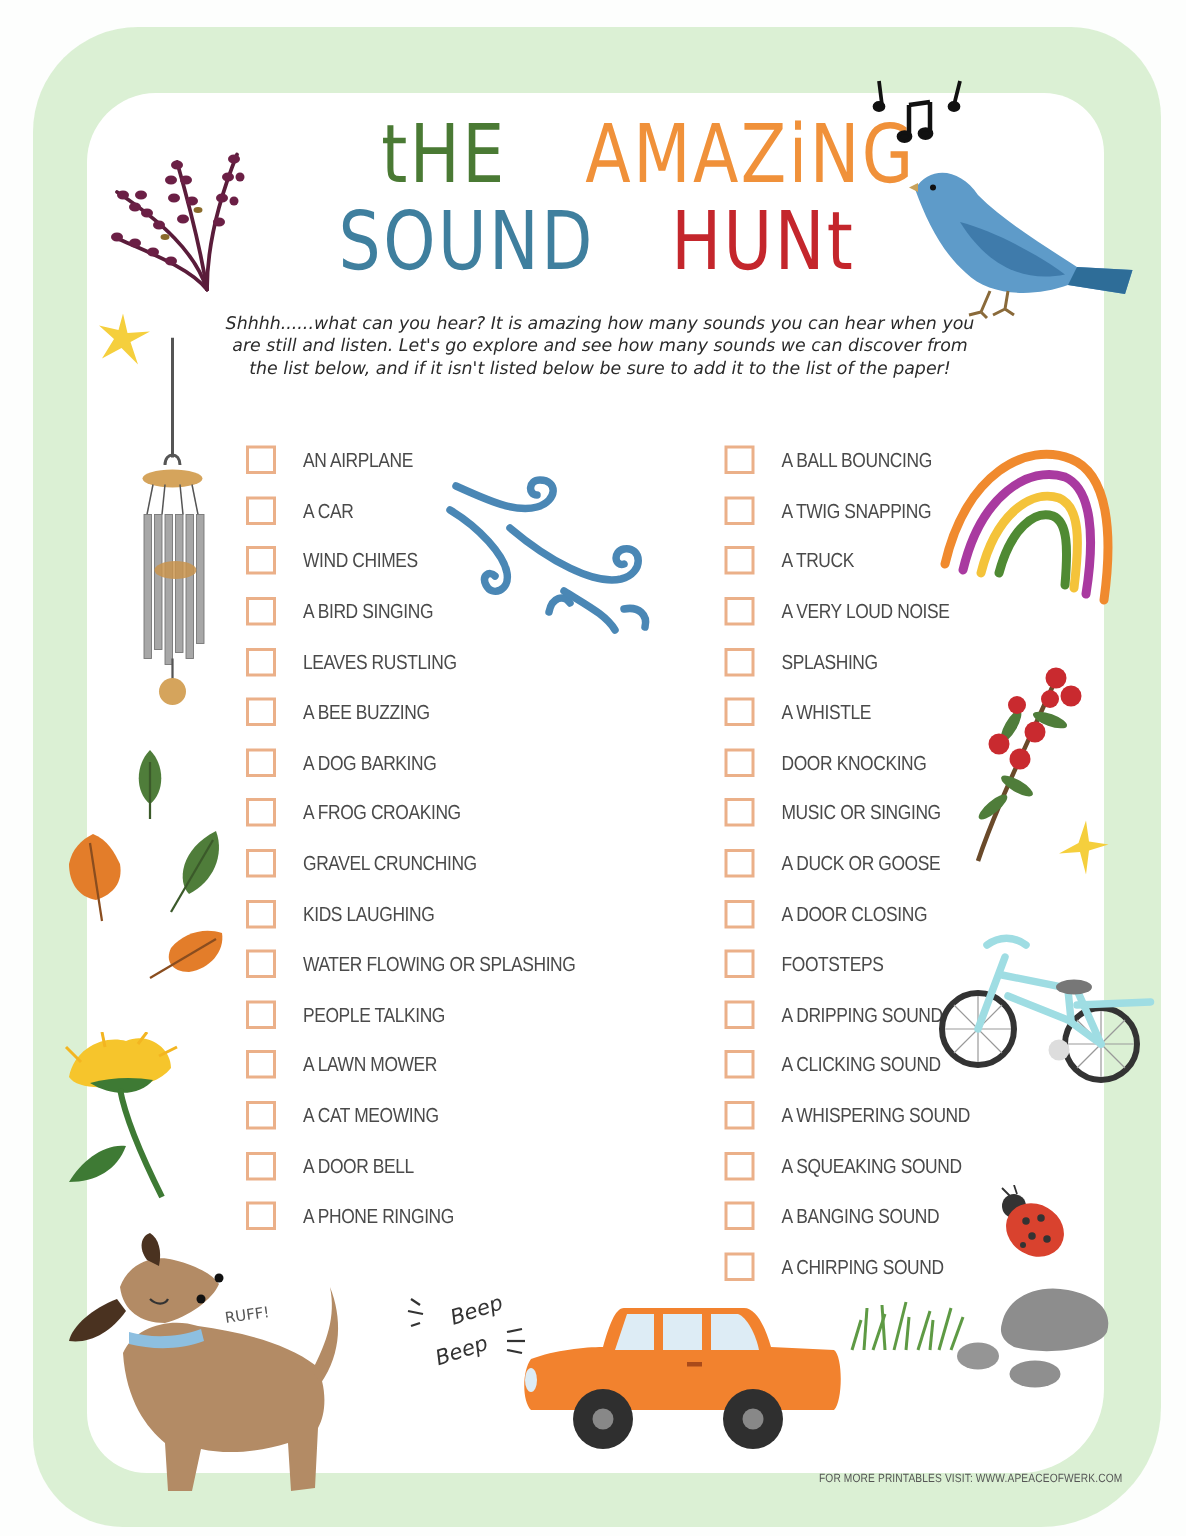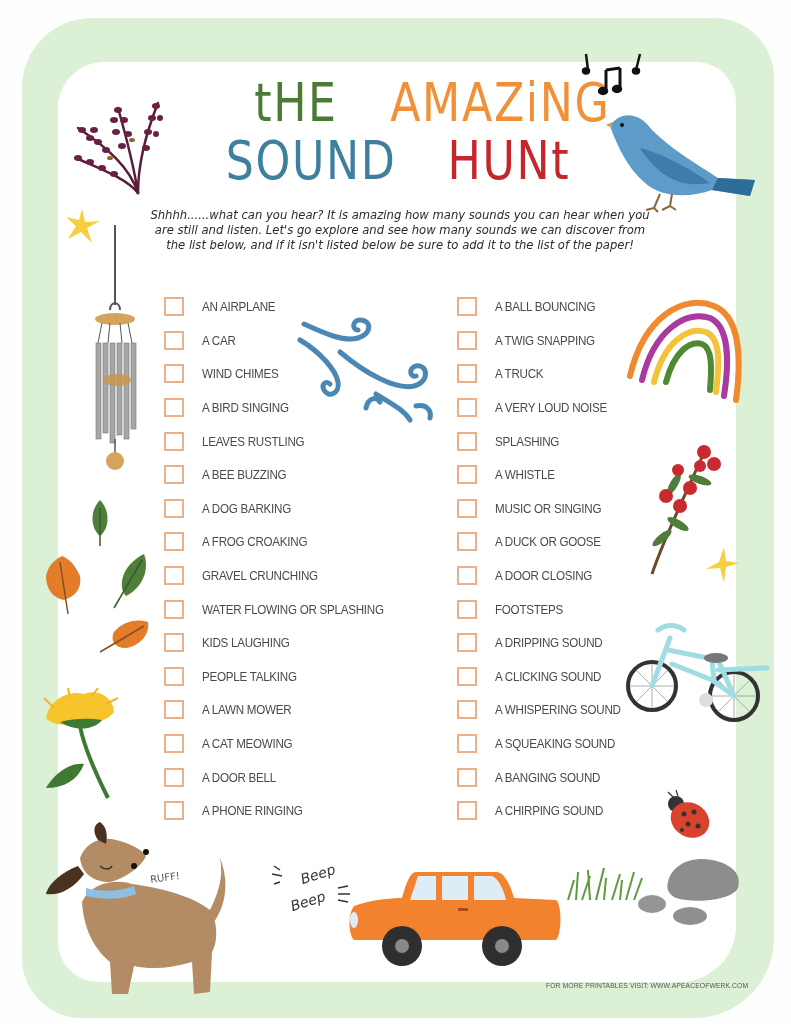--- a/index.html
+++ b/index.html
@@ -7,21 +7,21 @@
   .frame-outer { position:absolute; left:0; top:0; width:791px; height:1024px; background:#fdfefd; }
   .frame-green { position:absolute; left:22px; top:18px; width:752px; height:1000px; border-radius:70px 60px 80px 60px; background:#d9efd2; opacity:0.95; }
   .frame-inner { position:absolute; left:58px; top:62px; width:678px; height:920px; border-radius:46px 40px 56px 40px; background:#ffffff; }
   .title-line { position:absolute; left:0; width:791px; text-align:center; font-family:"DejaVu Sans", sans-serif; font-weight:normal; letter-spacing:2px; }
   .t1 { top:70px; font-size:54px; line-height:66px;padding-left:44px; }
   .t2 { top:128px; font-size:54px; line-height:66px; }
   .t-word { display:inline-block; transform:scaleX(0.82); }
   .intro { position:absolute; left:150px; top:208px; width:500px; text-align:center; font-family:"DejaVu Sans", sans-serif; font-style:italic; font-size:11.6px; line-height:15px; color:#2b2b2b; }
   .col { position:absolute; top:290px; width:260px; }
   .col-left { left:164px;text-align:right; }
-  .col-right { left:457px;text-align:right; }
+  .col-right { left:483px;text-align:right; }
   .item { position:relative; height:33.6px; display:flex; align-items:center; }
   .cb { width:20px; height:19px; border:2px solid #ebb089; box-sizing:border-box; background:#fff; flex:0 0 auto; cursor:pointer; }
   .lbl { margin-left:18px; font-family:"Liberation Sans", sans-serif; font-size:13.5px; color:#4a4a4a; letter-spacing:-0.3px; transform:scaleX(0.86); transform-origin:left center; white-space:nowrap; }
   .footer { position:absolute; left:546px; top:981px; font-family:"Liberation Sans", sans-serif; font-size:8px; color:#555; letter-spacing:0.1px; transform:scaleX(0.85); transform-origin:left center; white-space:nowrap; }
   .deco { position:absolute; }
   .ruff { position:absolute; left:150px; top:872px; font-size:10px; color:#555; transform:rotate(-8deg); font-family:"DejaVu Sans", sans-serif; }
   .beep1 { position:absolute; left:300px; top:866px; font-size:14px; color:#333; transform:rotate(-18deg); font-family:"DejaVu Sans", sans-serif; font-style:italic; }
   .beep2 { position:absolute; left:290px; top:893px; font-size:14px; color:#333; transform:rotate(-18deg); font-family:"DejaVu Sans", sans-serif; font-style:italic; }
 </style>
 </head>
@@ -74,25 +74,25 @@
     <div class="item">
       <div class="cb" role="checkbox"></div>
       <span class="lbl">A FROG CROAKING</span>
     </div>
     <div class="item">
       <div class="cb" role="checkbox"></div>
       <span class="lbl">GRAVEL CRUNCHING</span>
     </div>
     <div class="item">
       <div class="cb" role="checkbox"></div>
+      <span class="lbl">KIDS LAUGHING</span>
+    </div>
+    <div class="item">
+      <div class="cb" role="checkbox"></div>
       <span class="lbl">WATER FLOWING OR SPLASHING</span>
-    </div>
-    <div class="item">
-      <div class="cb" role="checkbox"></div>
-      <span class="lbl">KIDS LAUGHING</span>
     </div>
     <div class="item">
       <div class="cb" role="checkbox"></div>
       <span class="lbl">PEOPLE TALKING</span>
     </div>
     <div class="item">
       <div class="cb" role="checkbox"></div>
       <span class="lbl">A LAWN MOWER</span>
     </div>
     <div class="item">
@@ -125,20 +125,24 @@
       <div class="cb" role="checkbox"></div>
       <span class="lbl">A VERY LOUD NOISE</span>
     </div>
     <div class="item">
       <div class="cb" role="checkbox"></div>
       <span class="lbl">SPLASHING</span>
     </div>
     <div class="item">
       <div class="cb" role="checkbox"></div>
       <span class="lbl">A WHISTLE</span>
+    </div>
+    <div class="item">
+      <div class="cb" role="checkbox"></div>
+      <span class="lbl">DOOR KNOCKING</span>
     </div>
     <div class="item">
       <div class="cb" role="checkbox"></div>
       <span class="lbl">MUSIC OR SINGING</span>
     </div>
     <div class="item">
       <div class="cb" role="checkbox"></div>
       <span class="lbl">A DUCK OR GOOSE</span>
     </div>
     <div class="item">

